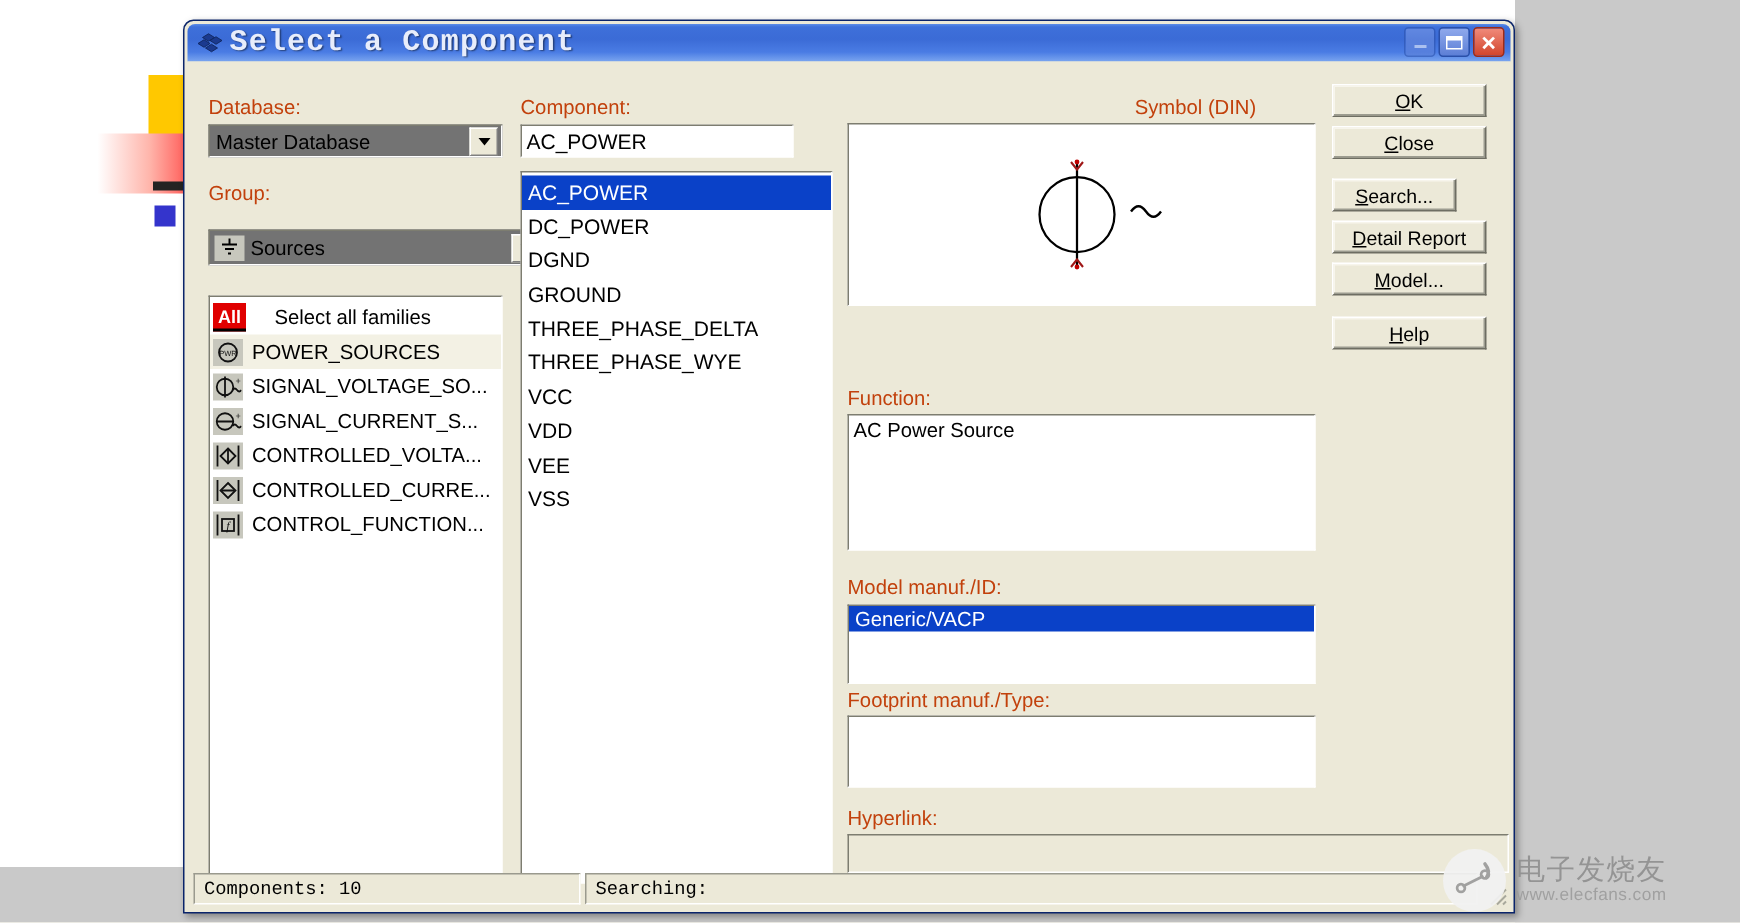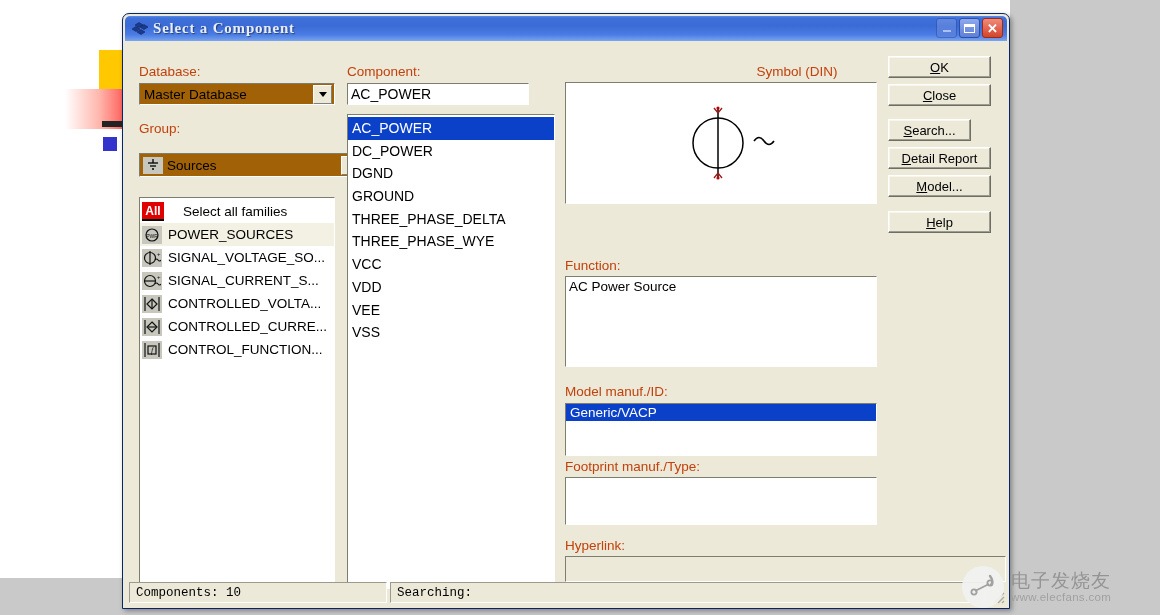--- a/index.html
+++ b/index.html
@@ -27,21 +27,21 @@
     box-sizing:border-box;
     box-shadow:2px 2px 5px rgba(0,0,0,.35);
   }
   .titlebar{
     height:25px;margin:2px 2px 0 2px;border-radius:5px 5px 0 0;
     background:linear-gradient(180deg,#5b8ce8 0%,#3e70da 8%,#3b6bd6 40%,#4a7ce4 75%,#7aa5ef 100%);
     display:flex;align-items:center;padding:0 3px;position:relative;
   }
   .title-icon{width:18px;height:16px;margin:0 4px 0 3px;flex:none;}
   .title-text{
-    color:#e8edfb;font-family:Liberation Serif, serif;font-size:15px;font-weight:bold;
+    color:#e8edfb;font-family:Liberation Mono, monospace;font-size:20px;font-weight:bold;
     letter-spacing:.8px;text-shadow:1px 1px 1px rgba(0,0,0,.45);white-space:nowrap;
   }
   .win-btns{position:absolute;right:4px;top:2px;display:flex;gap:2px;}
   .wbtn{width:21px;height:20px;border-radius:3px;display:flex;align-items:center;justify-content:center;
         border:1px solid #2a4fa8;box-sizing:border-box;}
   .wbtn.min{background:linear-gradient(180deg,#7f9de8,#5d7fd6);opacity:.55;}
   .wbtn.max{background:linear-gradient(180deg,#8fa9ec,#5d7fd6);}
   .wbtn.close{background:linear-gradient(180deg,#f08a7a,#d2452c);border-color:#9d2b18;}
   .wglyph{font-size:13px;color:#fff;line-height:1;font-family:"Liberation Sans",sans-serif;}
   .max-box{width:11px;height:9px;border:1.6px solid #fff;border-top-width:3px;box-sizing:border-box;}
@@ -51,21 +51,21 @@
   
   .lbl{font-size:13.5px;color:#c2410c;position:absolute;white-space:nowrap;}
 
   
   .sunken{
     position:absolute;background:#fff;box-sizing:border-box;
     border-top:1.5px solid #7d7d70;border-left:1.5px solid #7d7d70;
     border-right:1px solid #ffffff;border-bottom:1px solid #ffffff;
   }
   .combo{
-    position:absolute;background:#a16207;box-sizing:border-box;
+    position:absolute;background:#737373;box-sizing:border-box;
     border:1px solid #7d7d70;border-right-color:#fff;border-bottom-color:#fff;
     display:flex;align-items:center;justify-content:space-between;
   }
   .combo .ctxt{font-size:13.5px;padding-left:4px;flex:1;color:#000;white-space:nowrap;overflow:hidden;}
   .combo .arrowbtn{
     width:17px;height:17px;margin-right:2px;flex:none;
     background:#ece9d8;border:1px solid #fff;border-right-color:#808080;border-bottom-color:#808080;
     display:flex;align-items:center;justify-content:center;
   }
   .arrow-dn{width:0;height:0;border-left:4px solid transparent;border-right:4px solid transparent;border-top:5px solid #000;}

